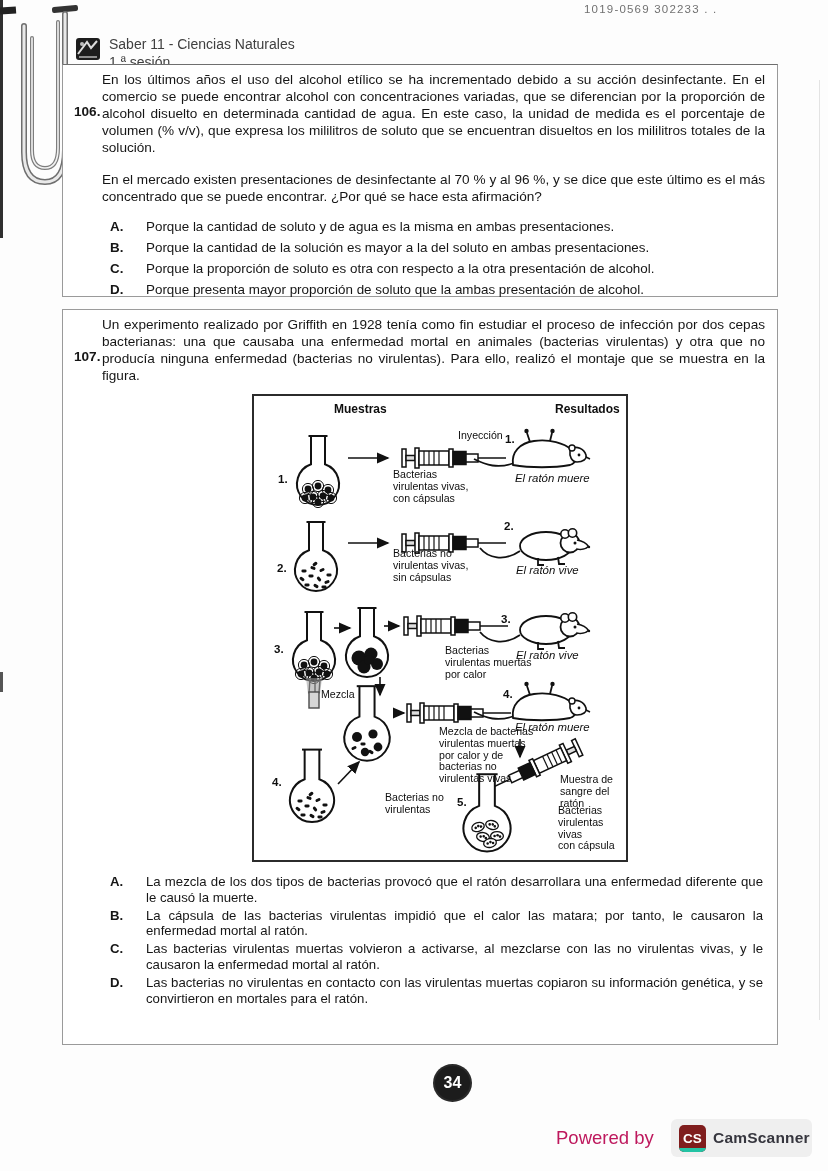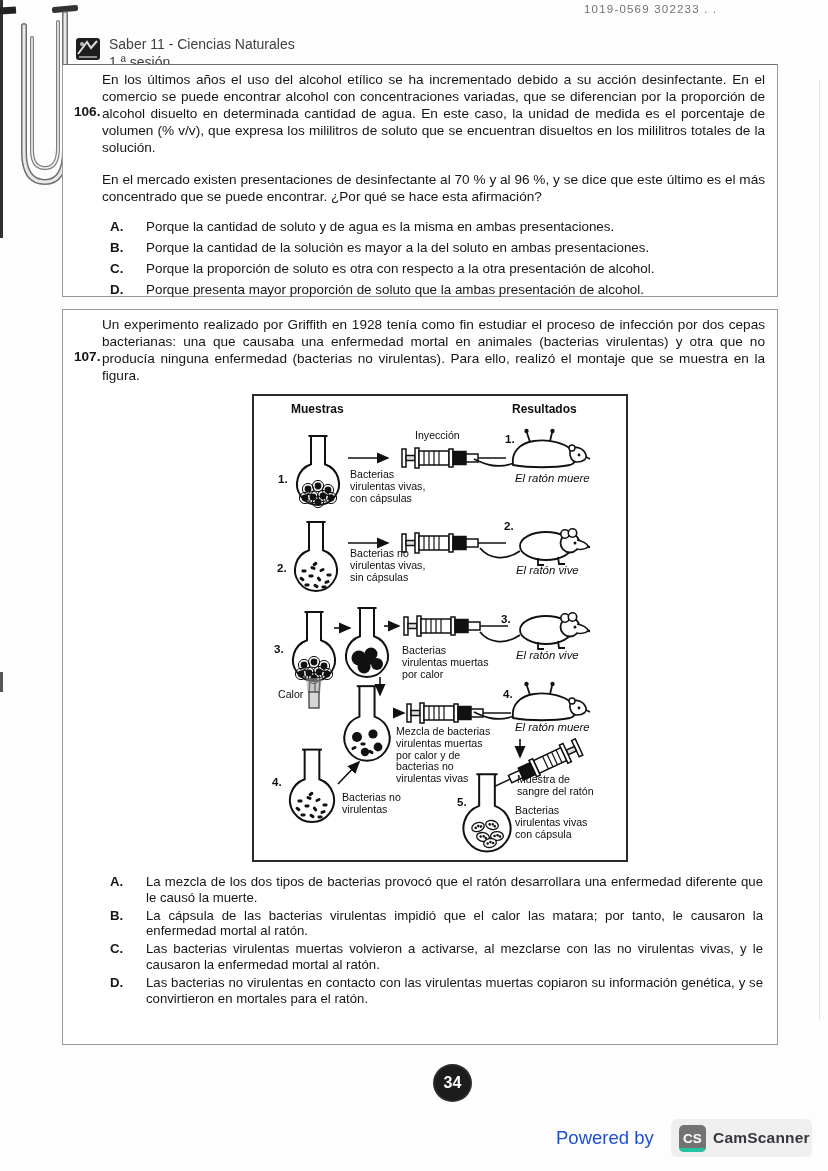--- a/index.html
+++ b/index.html
@@ -43,40 +43,40 @@
   .optT{flex:1;font-size:13.4px;line-height:17px;text-align:justify;padding-right:4px;}
   #q107 .opts{margin-top:12px;}
   #q107 .opt{margin-bottom:2px;}
   #q107 .optL,#q107 .optT{font-size:13.2px;line-height:15.8px;}
   
   .figure{
     position:relative;margin:10px 0 0 189px;width:376px;height:468px;
     border:2px solid #2b2b2b;background:#fff;box-sizing:border-box;
   }
   .figure svg{position:absolute;left:0;top:0;}
-  .flbl{position:absolute;font-size:10.6px;line-height:11.8px;white-space:pre-line;color:#0e0e0e;}
+  .flbl{position:absolute;font-size:10.6px;line-height:11.8px;white-space:pre-line;color:#0e0e0e;margin-left:43px;}
   .fbold{font-weight:bold;font-size:12px;}
   .fnum{position:absolute;font-weight:bold;font-size:11.5px;color:#0e0e0e;}
   .fres{position:absolute;font-size:11.4px;color:#0e0e0e;font-style:italic;}
   
   .pagebadge{
     position:absolute;left:406px;top:1066px;width:35px;height:34px;border-radius:50%;
     background:#1c1c1c;color:#fff;font-weight:bold;font-size:16px;
     display:flex;align-items:center;justify-content:center;
     box-shadow:0 0 0 2px #2a2a2a;
     margin-left:29px;
   }
   
-  .powered{position:absolute;left:556px;top:1127px;font-size:18.5px;color:#1d4ed8;}
+  .powered{position:absolute;left:556px;top:1127px;font-size:18.5px;color:#be185d;}
   .cspill{
     position:absolute;left:671px;top:1119px;width:141px;height:38px;border-radius:6px;
     background:#efefef;display:flex;align-items:center;padding-left:8px;box-sizing:border-box;gap:7px;
   }
   .csbadge{
-    width:27px;height:27px;border-radius:5px;background:#737373;position:relative;
+    width:27px;height:27px;border-radius:5px;background:#7f1d1d;position:relative;
     display:flex;align-items:center;justify-content:center;
     color:#fff;font-weight:bold;font-size:13.5px;overflow:hidden;
   }
   .csbadge::after{content:"";position:absolute;left:0;right:0;bottom:0;height:4px;background:#23c3a4;}
   .csname{font-size:15.5px;font-weight:bold;color:#36363e;letter-spacing:.2px;}
 </style>
 </head>
 <body>
 
 <div class="edge-left"></div>
@@ -337,21 +337,21 @@
     <div class="flbl" style="left:263px;top:378px;">Muestra de
 sangre del ratón</div>
     <div class="flbl" style="left:261px;top:409px;">Bacterias
 virulentas vivas
 con cápsula</div>
 
     <div class="fres" style="left:261px;top:76px;">El ratón muere</div>
     <div class="fres" style="left:262px;top:168px;">El ratón vive</div>
     <div class="fres" style="left:262px;top:253px;">El ratón vive</div>
     <div class="fres" style="left:261px;top:325px;">El ratón muere</div>
-    <div class="flbl" style="left:24px;top:293px;">Calor</div>
+    <div class="flbl" style="left:24px;top:293px;">Mezcla</div>
   </div>
 
   <div class="opts">
     <div class="opt">
       <div class="optL">A.</div>
       <div class="optT">La mezcla de los dos tipos de bacterias provocó que el ratón desarrollara una enfermedad diferente que le causó la muerte.</div>
     </div>
     <div class="opt">
       <div class="optL">B.</div>
       <div class="optT">La cápsula de las bacterias virulentas impidió que el calor las matara; por tanto, le causaron la enfermedad mortal al ratón.</div>

